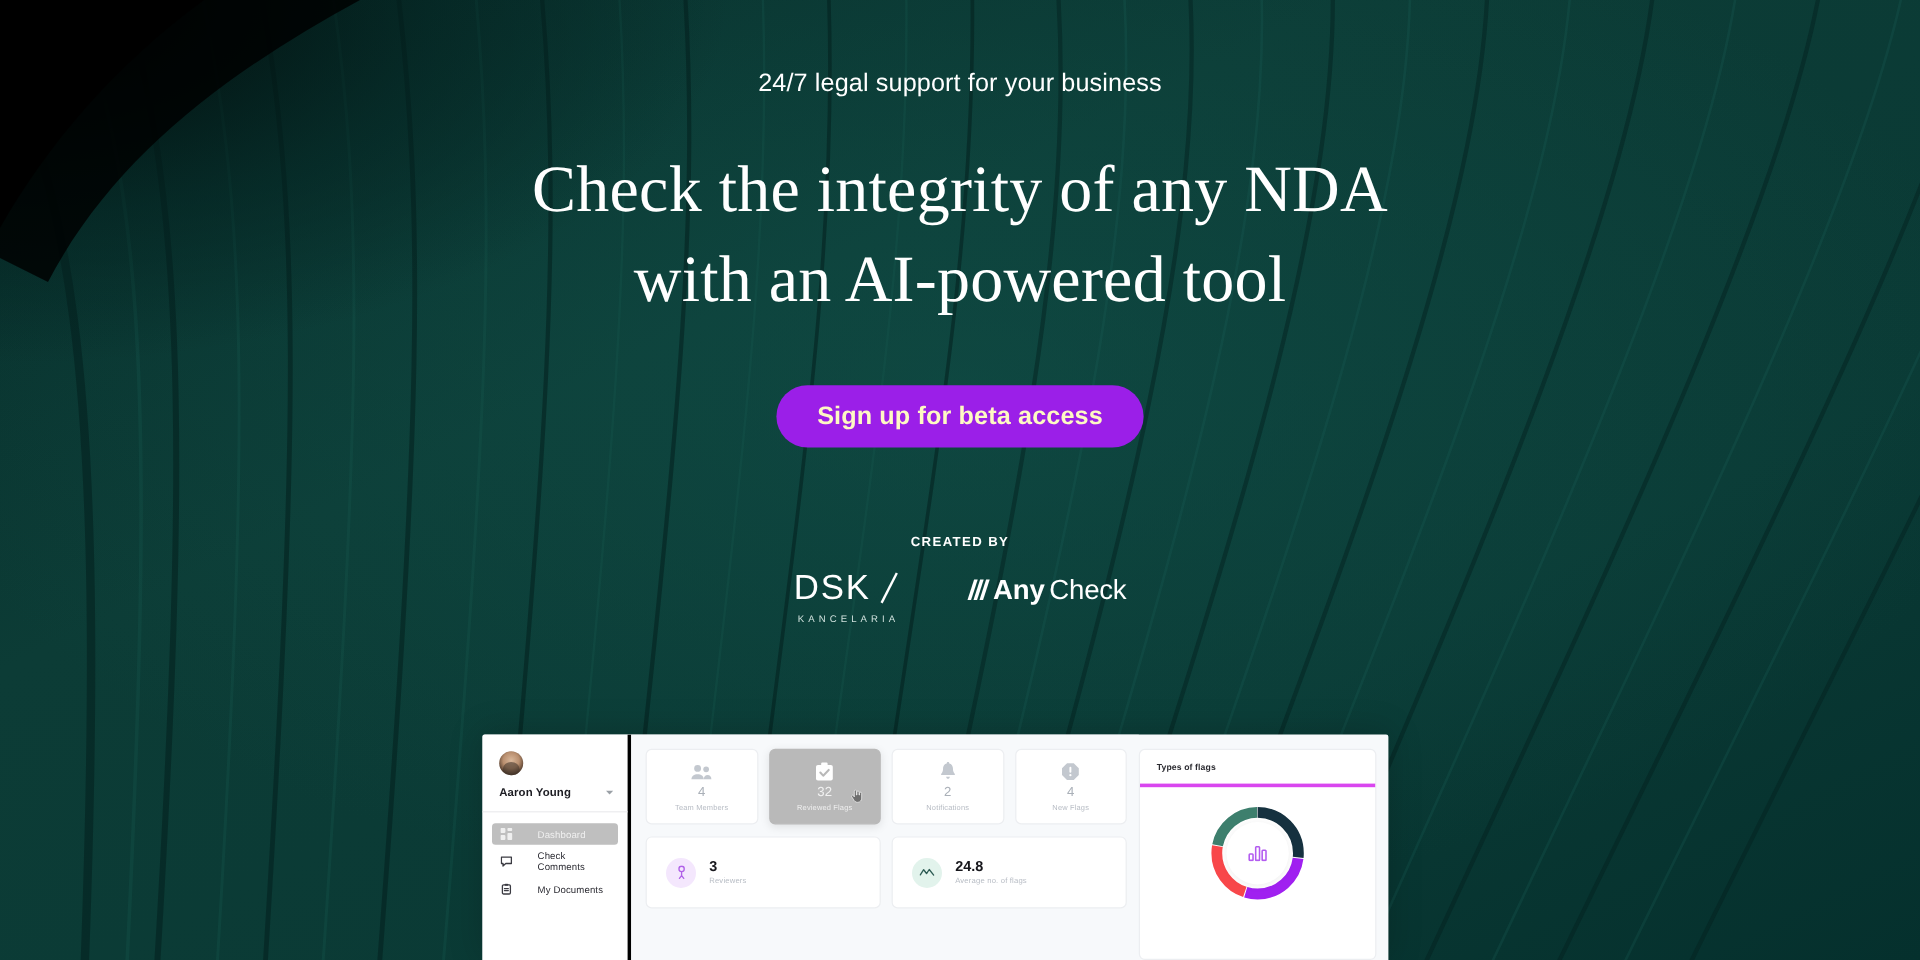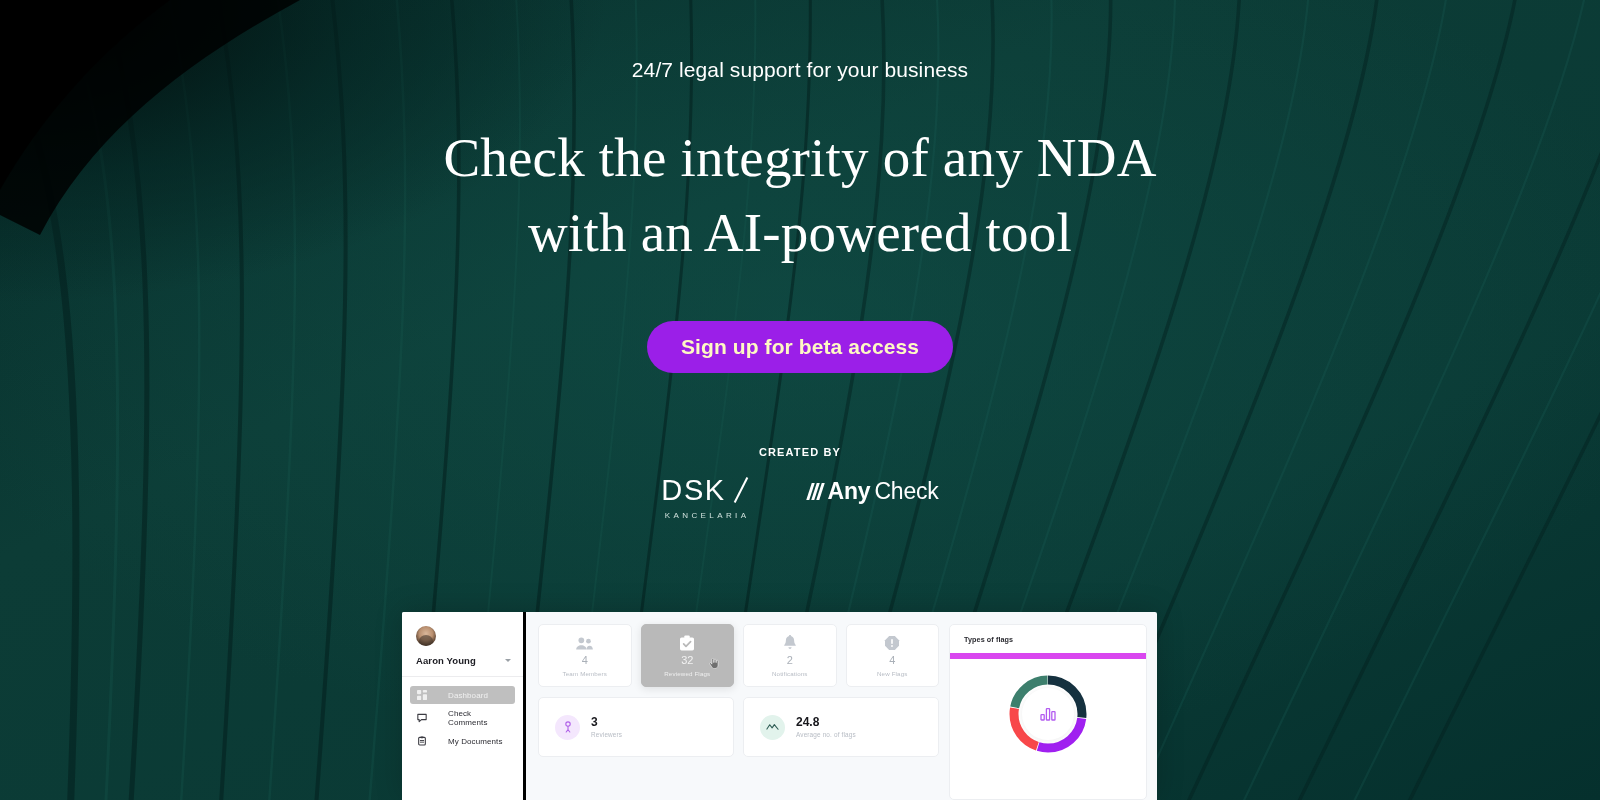--- a/index.html
+++ b/index.html
@@ -240,21 +240,21 @@
     background:#ffffff;
     border-left:1px solid #eceef1;
     border:1px solid #eceef1;
     border-radius:5px;
     margin:12px 10px 0 0;
     padding:10px 0 0 0;
   }
   .dm-right-title {
     font-size:7.2px; font-weight:700; color:#2b2b31;
     padding:0 0 9px 14px;
-    border-bottom:6px solid #d946ef;
+    border-bottom:3px solid #d946ef;
     letter-spacing:.1px;
   }
   .dm-donut-wrap {
     display:flex; align-items:center; justify-content:center;
     padding-top:14px;
   }
   .dm-donut { position:relative; width:82px; height:82px; }
   .dm-donut svg { display:block; }
   .dm-donut-center {
     position:absolute; left:50%; top:50%;

